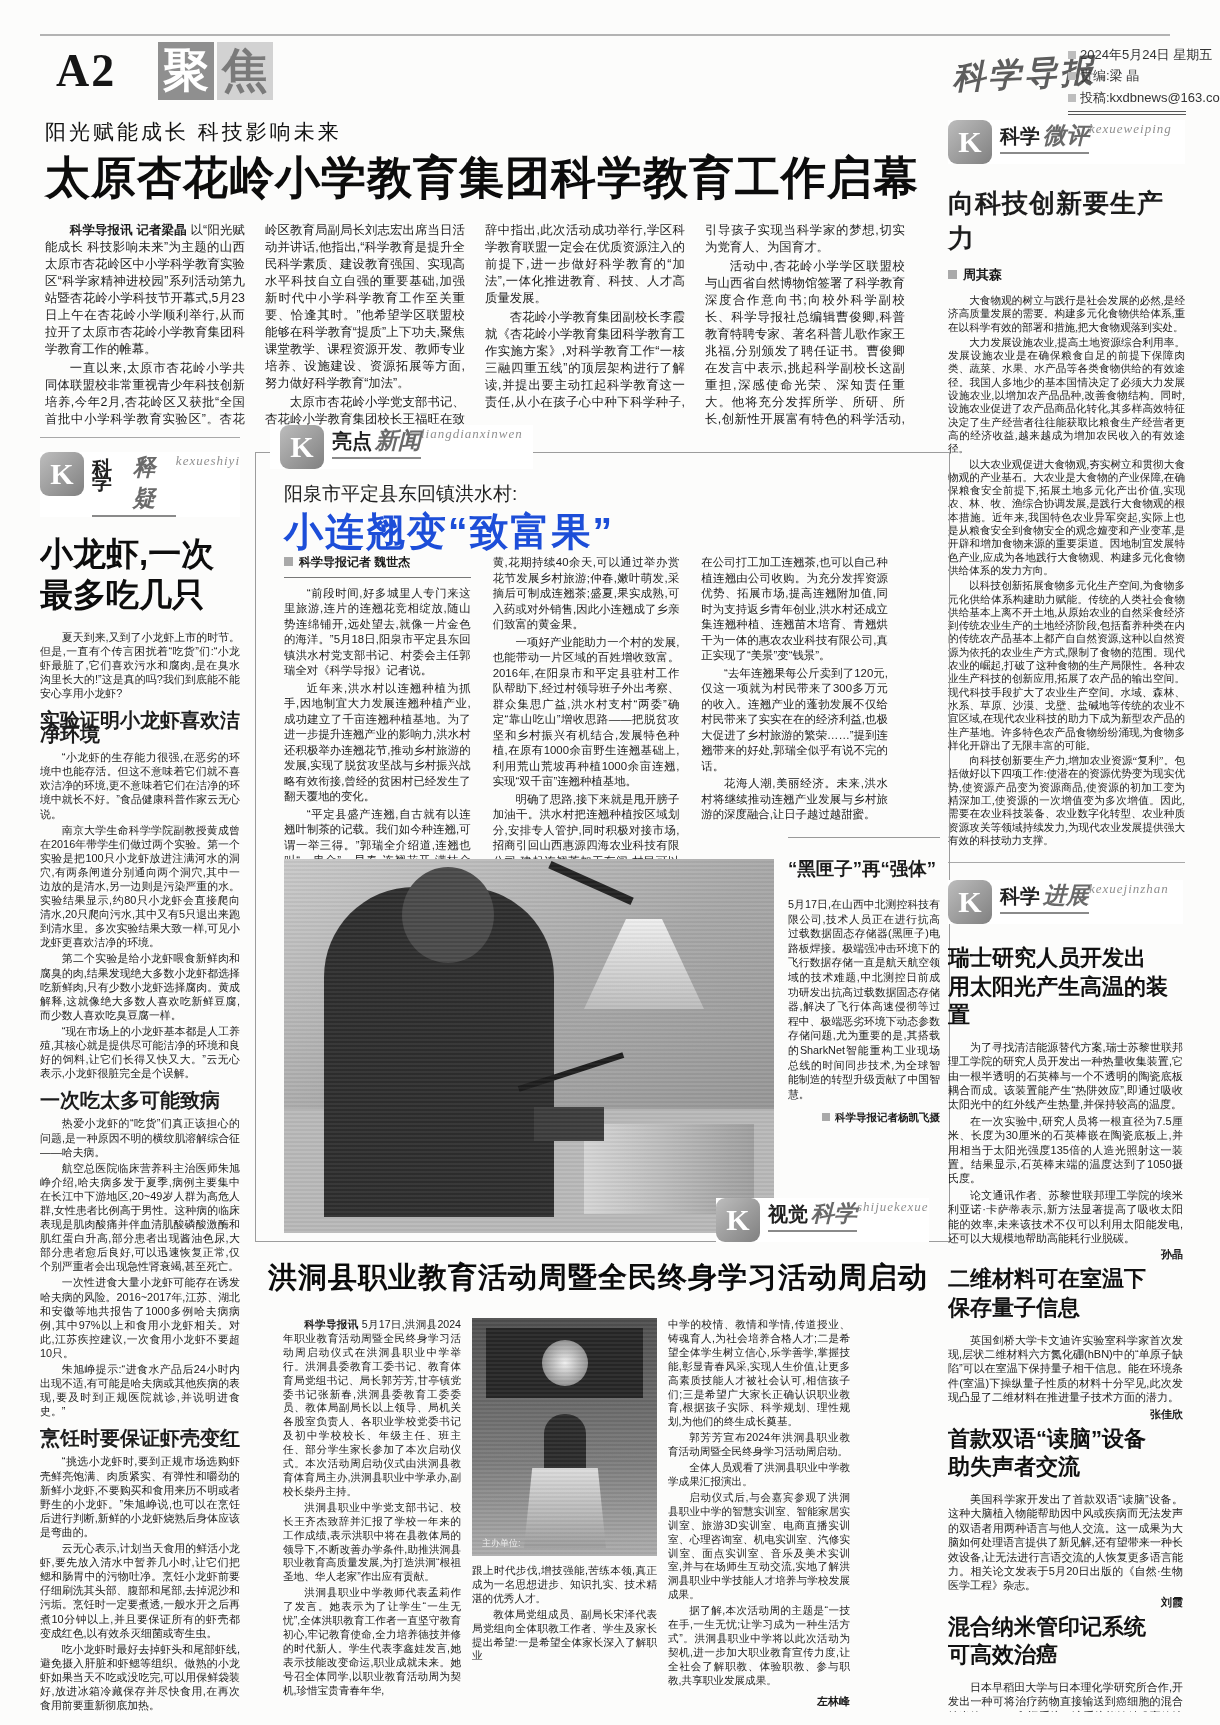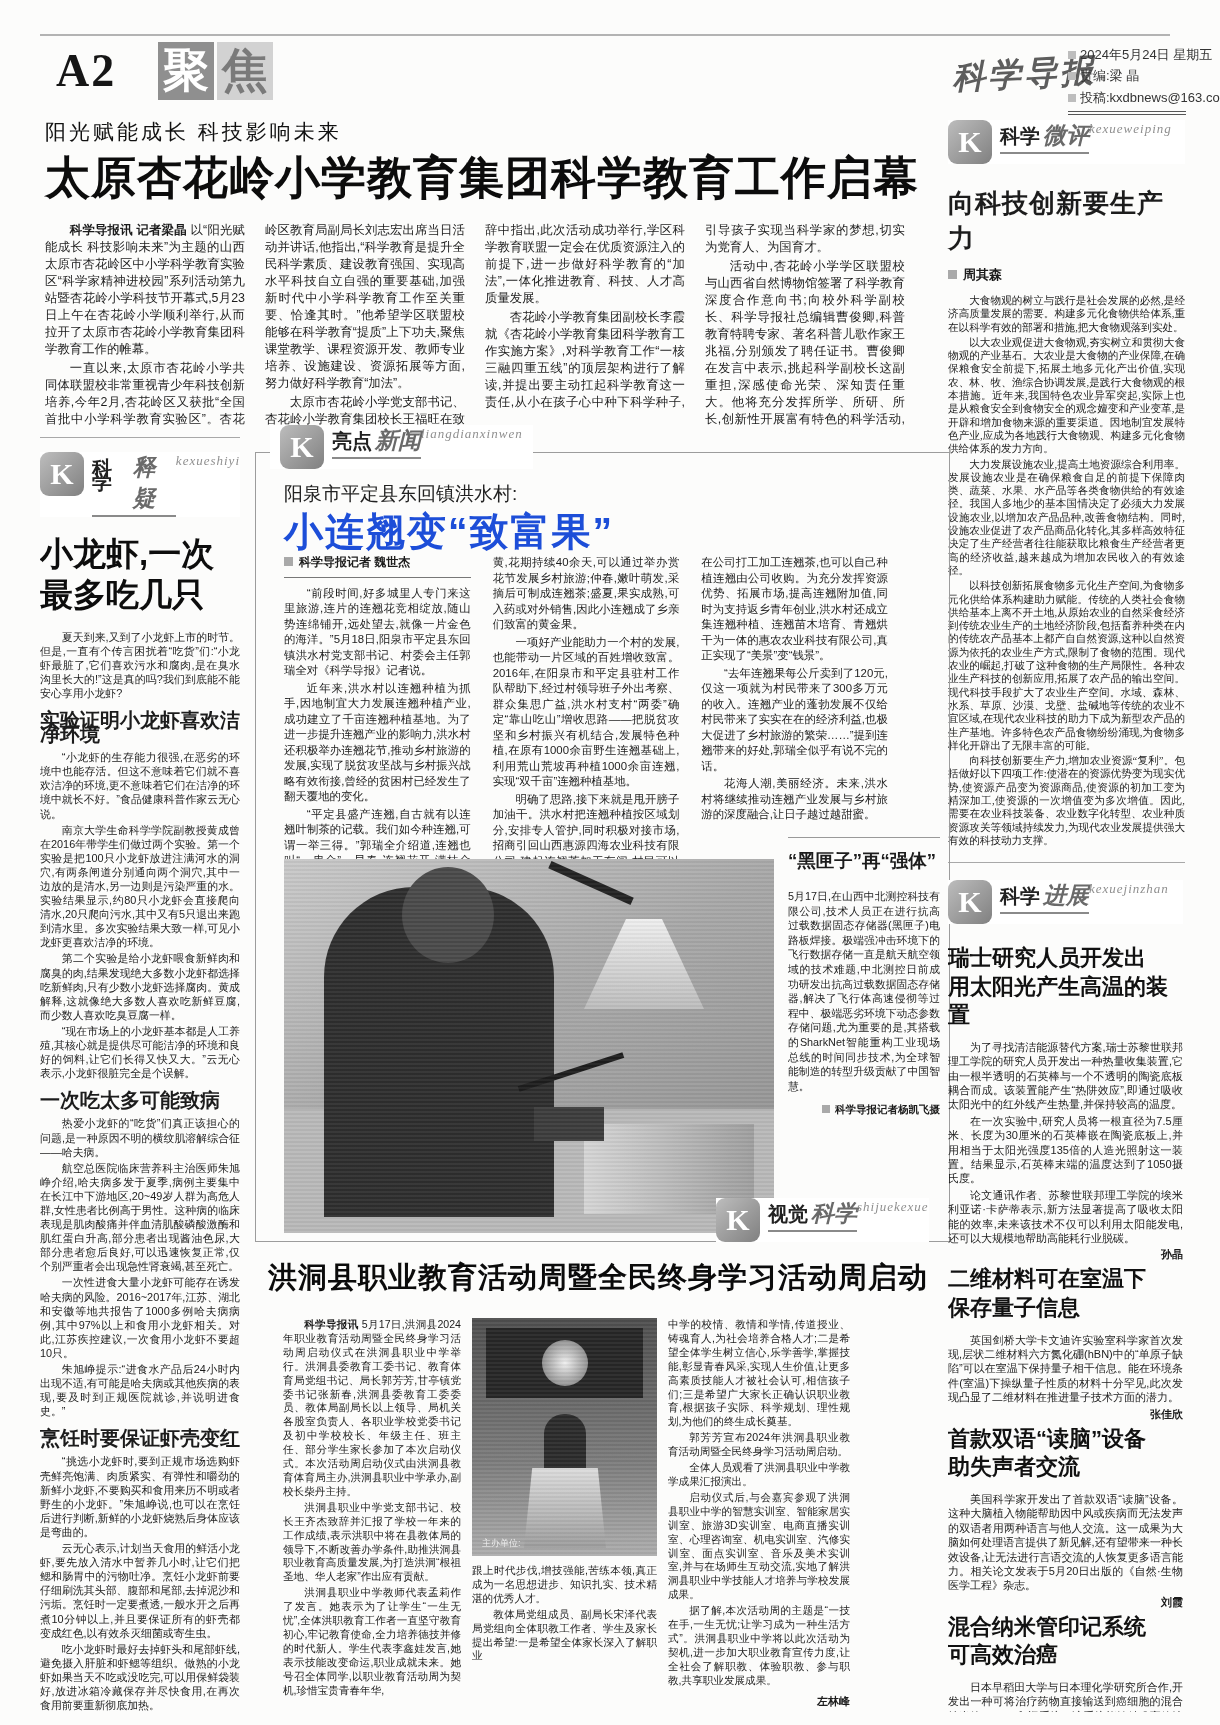--- a/index.html
+++ b/index.html
@@ -53,21 +53,21 @@
   .ldbox{border:1px solid #9c9c9c;}
   .ldkicker{font-size:19px;color:#222;}
   .ldtitle{font-size:39px;font-weight:bold;letter-spacing:2px;color:#1d4ed8;}
   .ldcols{columns:3;column-gap:22px;column-fill:auto;height:314px;font-size:11.4px;line-height:15.5px;overflow:hidden;}
   .ldby{font-size:12px;font-weight:bold;border-bottom:1px solid #777;padding-bottom:6px;margin-bottom:8px;break-inside:avoid;}
   
   .photo{position:relative;overflow:hidden;background:linear-gradient(150deg,#c9c9c9,#a8a8a8 45%,#8e8e8e);}
   .photo .grain{position:absolute;inset:0;background:repeating-linear-gradient(0deg,rgba(255,255,255,.05) 0 2px,rgba(0,0,0,.04) 2px 4px);}
   .sil{position:absolute;background:#3a3a3a;}
   
-  .capcol{width:152px;border-top:1px solid #999;padding-top:10px;}
+  .capcol{width:152px;border-top:1px solid #999;padding-top:18px;}
   .captitle{font-size:18.5px;font-weight:bold;white-space:nowrap;margin-bottom:16px;}
   .capbody{font-size:10.8px;line-height:14.6px;text-align:justify;}
   .capcredit{font-size:10.5px;font-weight:bold;text-align:right;margin-top:10px;}
   
   .bottomhead{font-size:29px;font-weight:bold;letter-spacing:1px;white-space:nowrap;color:#0b0b0b;}
   .bcol{font-size:10.6px;line-height:13.9px;overflow:hidden;text-align:justify;}
   .bby{text-align:right;font-weight:bold;font-size:11px;}
   
   .jz{width:235px;font-size:11px;line-height:14.4px;}
   .jztitle{font-size:22px;font-weight:bold;line-height:1.3;margin:20px 0 10px;color:#111;}
@@ -111,22 +111,22 @@
           <span class="kmain">科学</span>
           <span class="kscript">微评</span>
         </div>
       <div class="kpinyin">kexueweiping</div>
     </div>
   </div>
   <div class="wtitle">向科技创新要生产力</div>
   <div class="author"><span class="sq" style="display:inline-block;width:9px;height:9px;background:#a9a9a9;margin-right:6px;"></span><span>周其森</span></div>
   <div class="wbody">
       <p>大食物观的树立与践行是社会发展的必然,是经济高质量发展的需要。构建多元化食物供给体系,重在以科学有效的部署和措施,把大食物观落到实处。</p>
+      <p>大力发展设施农业,提高土地资源综合利用率。发展设施农业是在确保粮食自足的前提下保障肉类、蔬菜、水果、水产品等各类食物供给的有效途径。我国人多地少的基本国情决定了必须大力发展设施农业,以增加农产品品种,改善食物结构。同时,设施农业促进了农产品商品化转化,其多样高效特征决定了生产经营者往往能获取比粮食生产经营者更高的经济收益,越来越成为增加农民收入的有效途径。</p>
       <p>以大农业观促进大食物观,夯实树立和贯彻大食物观的产业基石。大农业是大食物的产业保障,在确保粮食安全前提下,拓展土地多元化产出价值,实现农、林、牧、渔综合协调发展,是践行大食物观的根本措施。近年来,我国特色农业异军突起,实际上也是从粮食安全到食物安全的观念嬗变和产业变革,是开辟和增加食物来源的重要渠道。因地制宜发展特色产业,应成为各地践行大食物观、构建多元化食物供给体系的发力方向。</p>
-      <p>大力发展设施农业,提高土地资源综合利用率。发展设施农业是在确保粮食自足的前提下保障肉类、蔬菜、水果、水产品等各类食物供给的有效途径。我国人多地少的基本国情决定了必须大力发展设施农业,以增加农产品品种,改善食物结构。同时,设施农业促进了农产品商品化转化,其多样高效特征决定了生产经营者往往能获取比粮食生产经营者更高的经济收益,越来越成为增加农民收入的有效途径。</p>
       <p>以科技创新拓展食物多元化生产空间,为食物多元化供给体系构建助力赋能。传统的人类社会食物供给基本上离不开土地,从原始农业的自然采食经济到传统农业生产的土地经济阶段,包括畜养种类在内的传统农产品基本上都产自自然资源,这种以自然资源为依托的农业生产方式,限制了食物的范围。现代农业的崛起,打破了这种食物的生产局限性。各种农业生产科技的创新应用,拓展了农产品的输出空间。现代科技手段扩大了农业生产空间。水域、森林、水系、草原、沙漠、戈壁、盐碱地等传统的农业不宜区域,在现代农业科技的助力下成为新型农产品的生产基地。许多特色农产品食物纷纷涌现,为食物多样化开辟出了无限丰富的可能。</p>
       <p>向科技创新要生产力,增加农业资源“复利”。包括做好以下四项工作:使潜在的资源优势变为现实优势,使资源产品变为资源商品,使资源的初加工变为精深加工,使资源的一次增值变为多次增值。因此,需要在农业科技装备、农业数字化转型、农业种质资源攻关等领域持续发力,为现代农业发展提供强大有效的科技动力支撑。</p>
     </div>
 </div>
 <div class="abs divider" style="left:948px;top:862px;width:237px;height:0;"></div>
 
 <div class="abs divider" style="left:40px;top:437px;width:200px;height:0;"></div>
 <div class="abs shiyi" style="left:40px;top:452px;height:1260px;overflow:hidden;">
   <div class="klogo">
     <div class="kbox">K</div>

